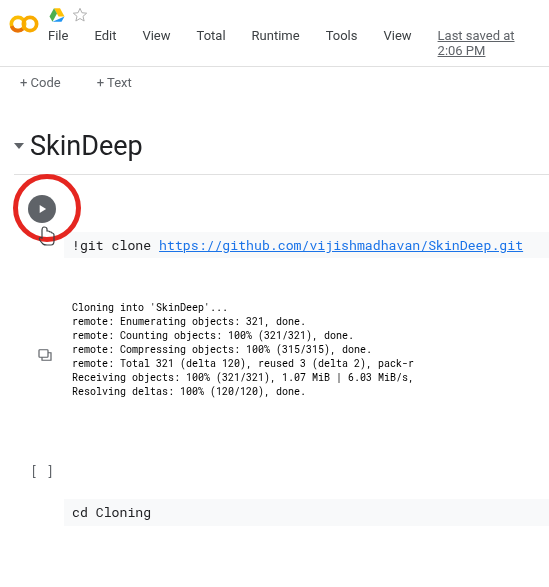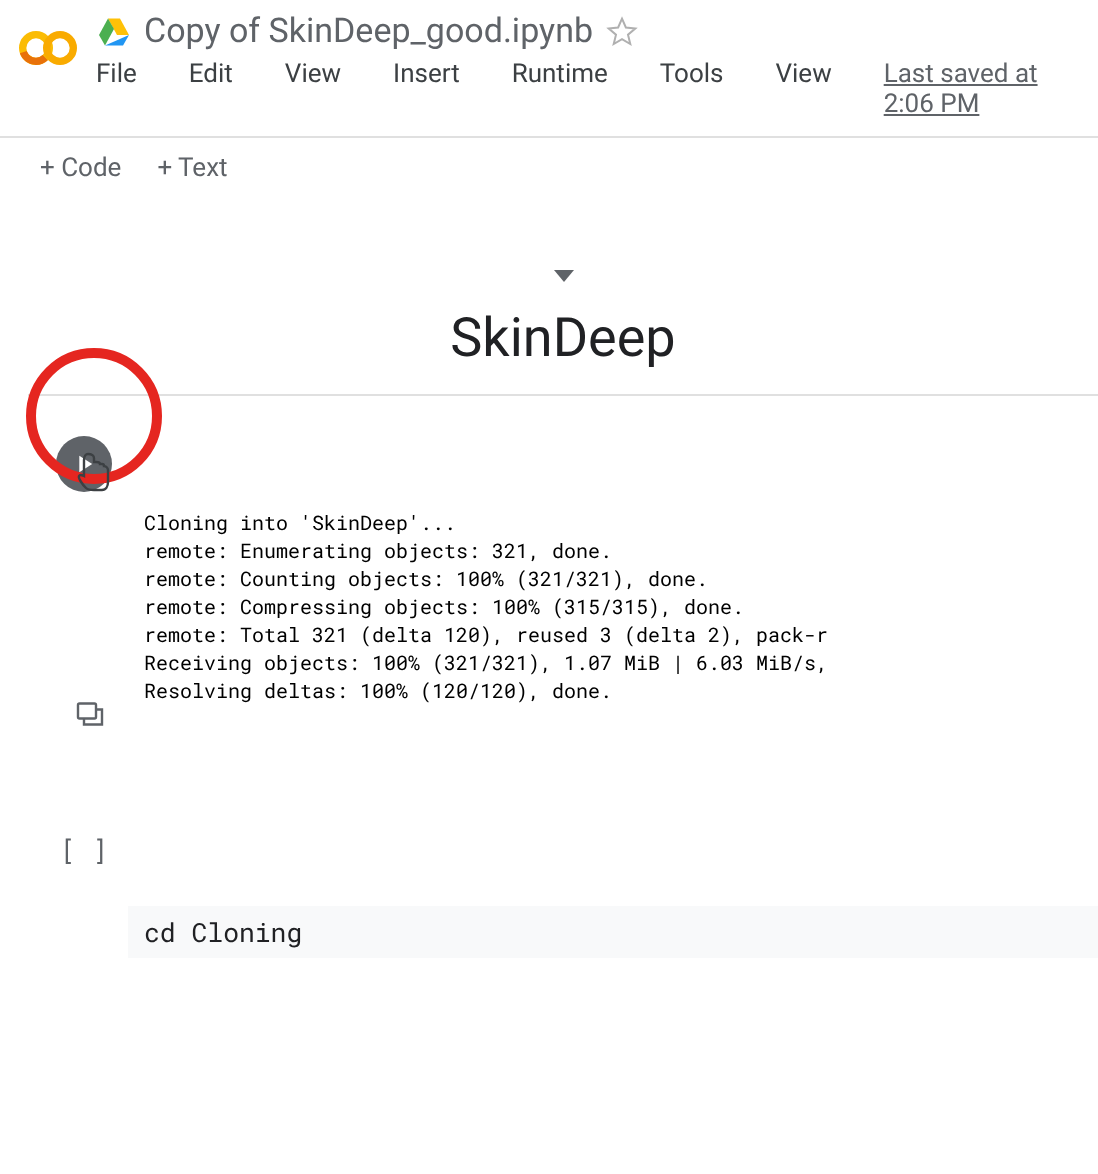--- a/index.html
+++ b/index.html
@@ -55,38 +55,37 @@
   .menu-item { cursor: pointer; }
   .last-saved {
     color: #5f6368;
     text-decoration: underline;
     cursor: pointer;
   }
   .toolbar {
     border-top: 1px solid #e0e0e0;
     padding: 6px 16px;
     display: flex;
-    gap: 10px;
+    gap: 28px;
     font-size: 13px;
     color: #5f6368;
   }
   .tool-btn {
     cursor: pointer;
     padding: 2px 4px;
   }
   .content {
     padding: 0 0 0 0;
     position: relative;
   }
   .section-title-row {
     display: flex;
     align-items: center;
     padding: 32px 0 12px 14px;
     gap: 6px;
-    flex-direction: column;
   }
   .section-title {
     font-size: 27px;
     font-weight: 400;
     color: #202124;
   }
   .collapse-arrow {
     width: 10px;
     height: 10px;
     color: #5f6368;
@@ -182,32 +181,31 @@
   </div>
   <div class="title-area">
     <div class="title-row">
       <span class="drive-icon">
         <svg viewBox="0 0 24 24" width="18" height="18">
           <path d="M8 3 L16 3 L22 14 L14 14 Z" fill="#ffc107"></path>
           <path d="M2 14 L8 3 L12 10 L6 21 Z" fill="#4caf50"></path>
           <path d="M6 21 L22 14 L18 21 Z" fill="#2196f3"></path>
         </svg>
       </span>
-      <span class="doc-title">Copy of SkinDeep_good.ipynb</span>
       <span class="star-icon">
         <svg viewBox="0 0 24 24" width="16" height="16" fill="none" stroke="#b0b0b0" stroke-width="1.5">
           <path d="M12 2 L14.9 8.6 L22 9.3 L16.5 14 L18.2 21 L12 17.3 L5.8 21 L7.5 14 L2 9.3 L9.1 8.6 Z"></path>
         </svg>
       </span>
     </div>
     <div class="menu-bar">
       <span class="menu-item">File</span>
       <span class="menu-item">Edit</span>
       <span class="menu-item">View</span>
-      <span class="menu-item">Insert</span>
+      <span class="menu-item">Total</span>
       <span class="menu-item">Runtime</span>
       <span class="menu-item">Tools</span>
       <span class="menu-item">View</span>
       <span class="last-saved">Last saved at 2:06 PM</span>
     </div>
   </div>
 </div>
 
 <div class="toolbar">
   <span class="tool-btn">+ Code</span>
@@ -228,20 +226,21 @@
 
   <div class="cell" style="padding-top:20px;">
     <div class="gutter">
       <span class="run-btn">
         <svg viewBox="0 0 24 24" width="14" height="14">
             <path d="M8 5v14l11-7z"></path>
           </svg>
       </span>
     </div>
     <div class="cell-body">
+      <div class="code-line"><span>!git clone </span><a class="code-link">https://github.com/vijishmadhavan/SkinDeep.git</a></div>
       <div class="output">Cloning into 'SkinDeep'...
 remote: Enumerating objects: 321, done.
 remote: Counting objects: 100% (321/321), done.
 remote: Compressing objects: 100% (315/315), done.
 remote: Total 321 (delta 120), reused 3 (delta 2), pack-r
 Receiving objects: 100% (321/321), 1.07 MiB | 6.03 MiB/s,
 Resolving deltas: 100% (120/120), done.</div>
     </div>
   </div>
 

